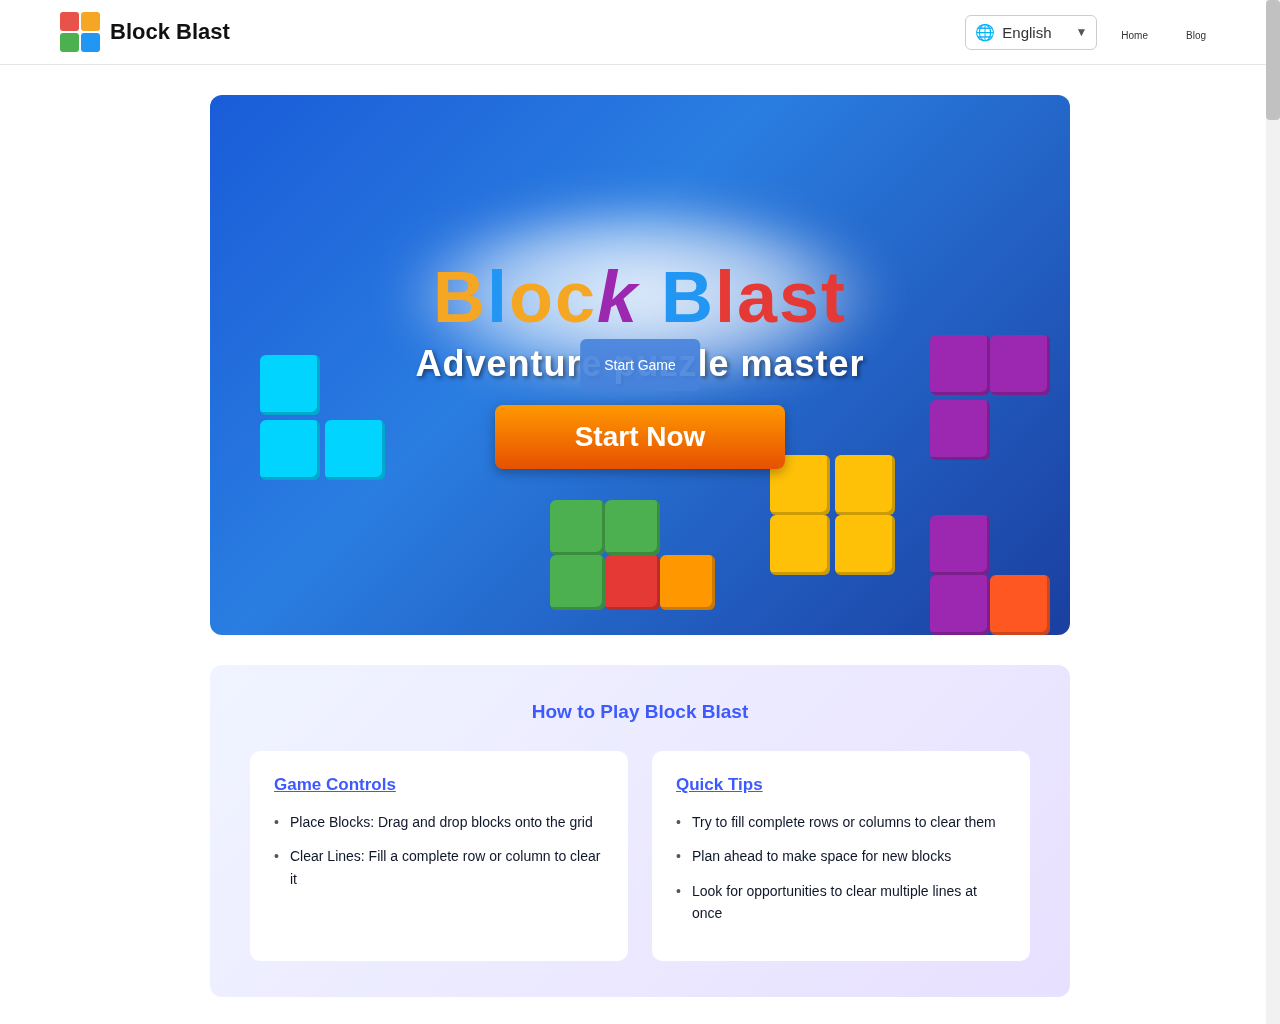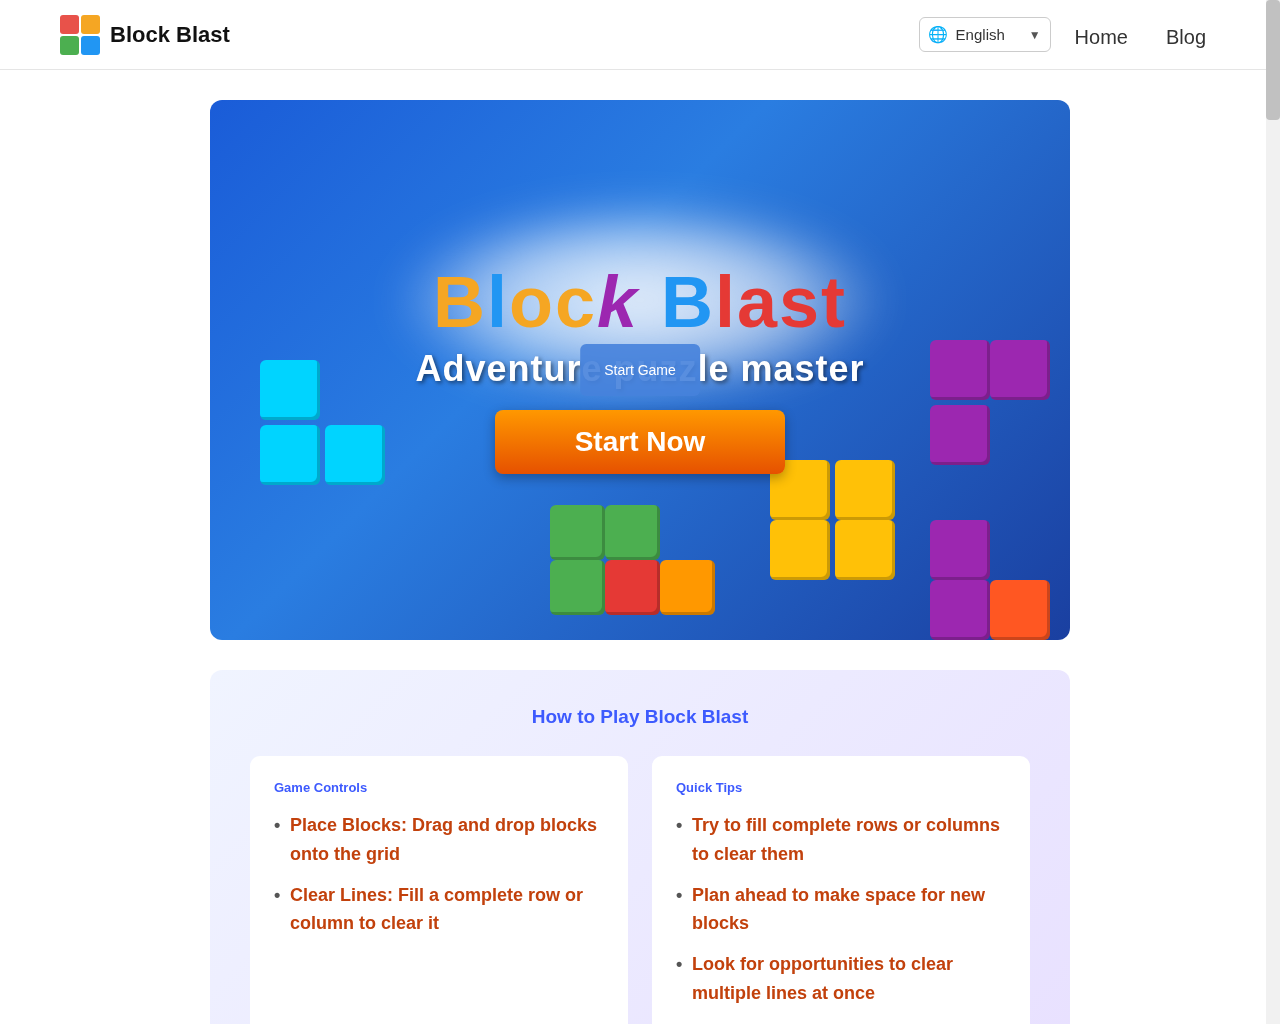--- a/index.html
+++ b/index.html
@@ -66,21 +66,21 @@
     }
     .chevron-icon {
       position: absolute;
       right: 10px;
       color: #555;
       font-size: 12px;
       pointer-events: none;
     }
 
     .nav-link {
-      font-size: 20px;
+      font-size: 10px;
       color: #333;
       text-decoration: none;
       padding: 8px 14px;
       border-radius: 6px;
       margin-top: 6px;
     }
 
     
     .hero-wrapper {
       max-width: 980px;
@@ -232,37 +232,37 @@
       display: grid;
       grid-template-columns: 1fr 1fr;
       gap: 24px;
     }
     .info-col {
       background: #fff;
       border-radius: 10px;
       padding: 24px 24px;
     }
     .info-col-title {
-      font-size: 13px;
+      font-size: 17px;
       font-weight: 700;
       color: #3d5afe;
       margin-bottom: 16px;
+      text-decoration: underline;
     }
     .info-list {
       list-style: none;
       padding: 0;
     }
     .info-list li {
-      font-size: 18px;
-      color: #c2410c;
+      font-size: 14px;
+      color: #0f172a;
       line-height: 1.6;
       margin-bottom: 12px;
       padding-left: 16px;
       position: relative;
-      font-weight: bold;
     }
     .info-list li::before {
       content: '•';
       position: absolute;
       left: 0;
       color: #555;
     }
 
     
     .scrollbar {

